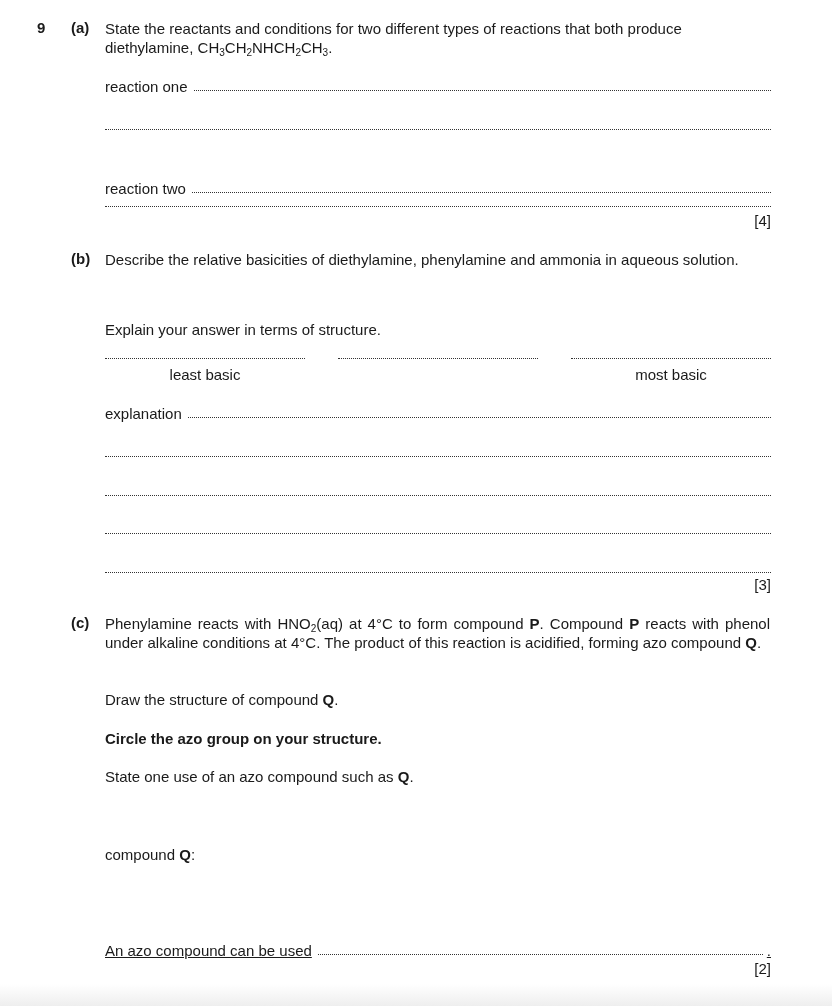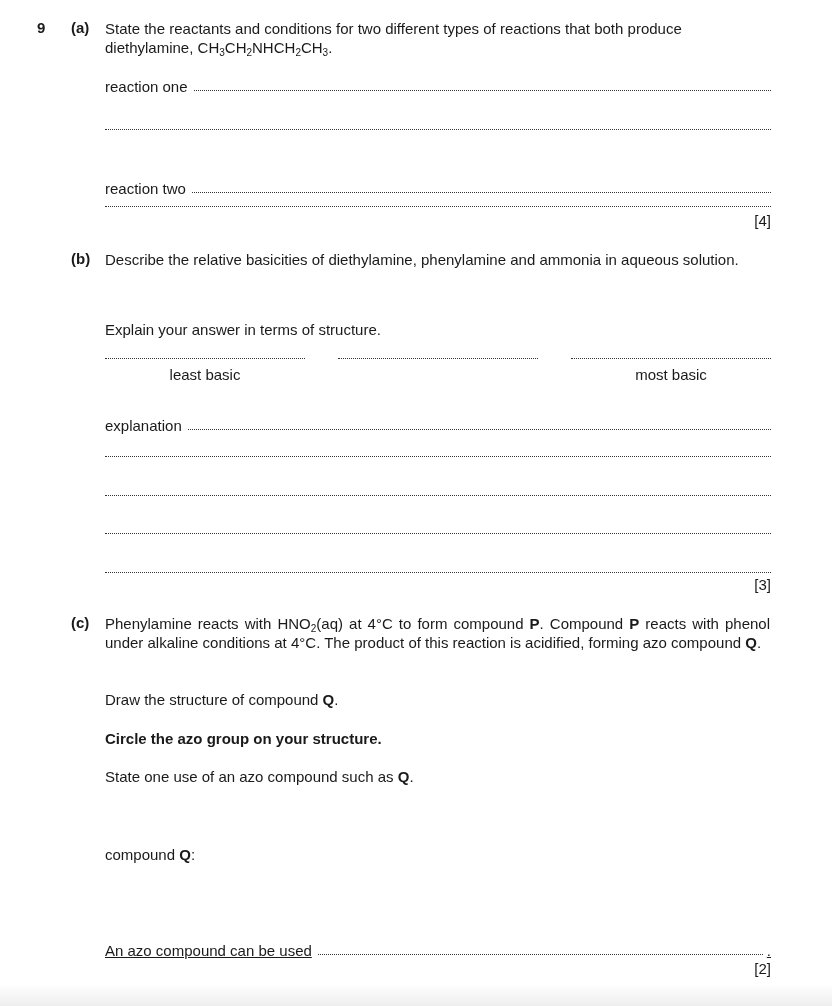--- a/index.html
+++ b/index.html
@@ -58,21 +58,21 @@
 <div class="abs text" style="top:320px;">Explain your answer in terms of structure.</div>
 
 <div class="three-col">
   <div class="slot"></div>
   <div class="slot"></div>
   <div class="slot"></div>
 </div>
 <div class="under" style="left:105px; width:200px;">least basic</div>
 <div class="under" style="left:571px; width:200px;">most basic</div>
 
-<div class="line-row" style="top:415px;justify-content:flex-end;">
+<div class="line-row" style="top:403px;justify-content:flex-end;">
   <span class="lbl">explanation</span>
     <span class="dots"></span>
 </div>
 <div class="line-row" style="top:442px;">
     <span class="dots"></span>
   </div>
 <div class="line-row" style="top:481px;">
     <span class="dots"></span>
   </div>
 <div class="line-row" style="top:519px;">

